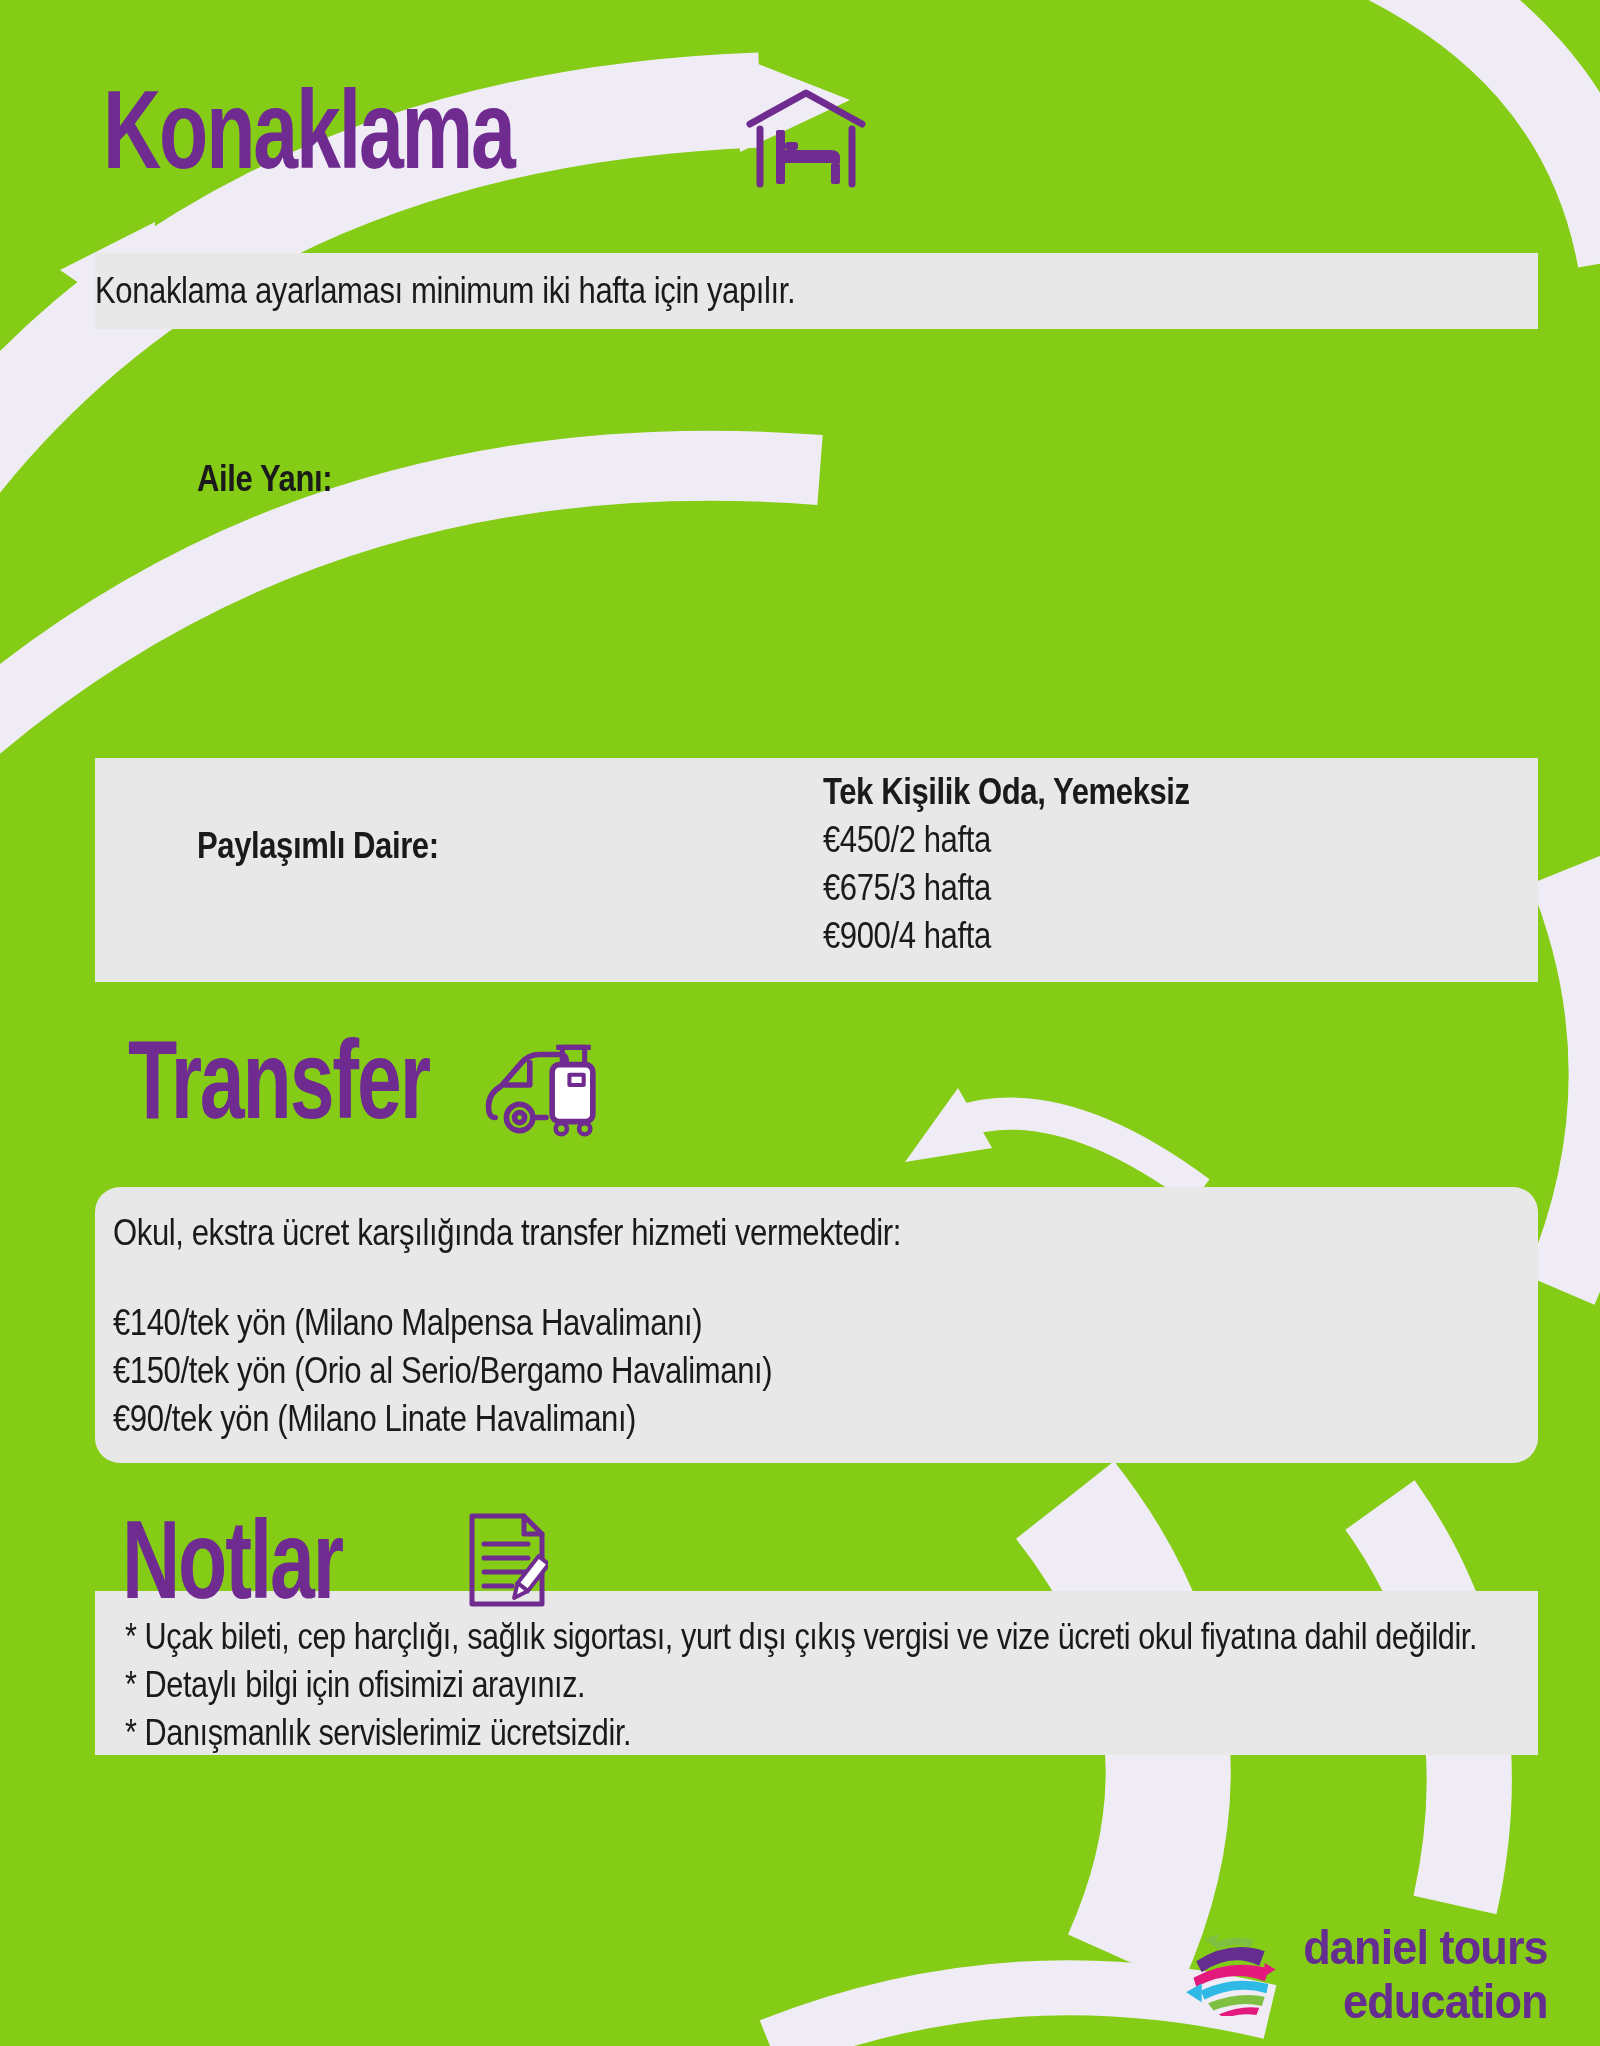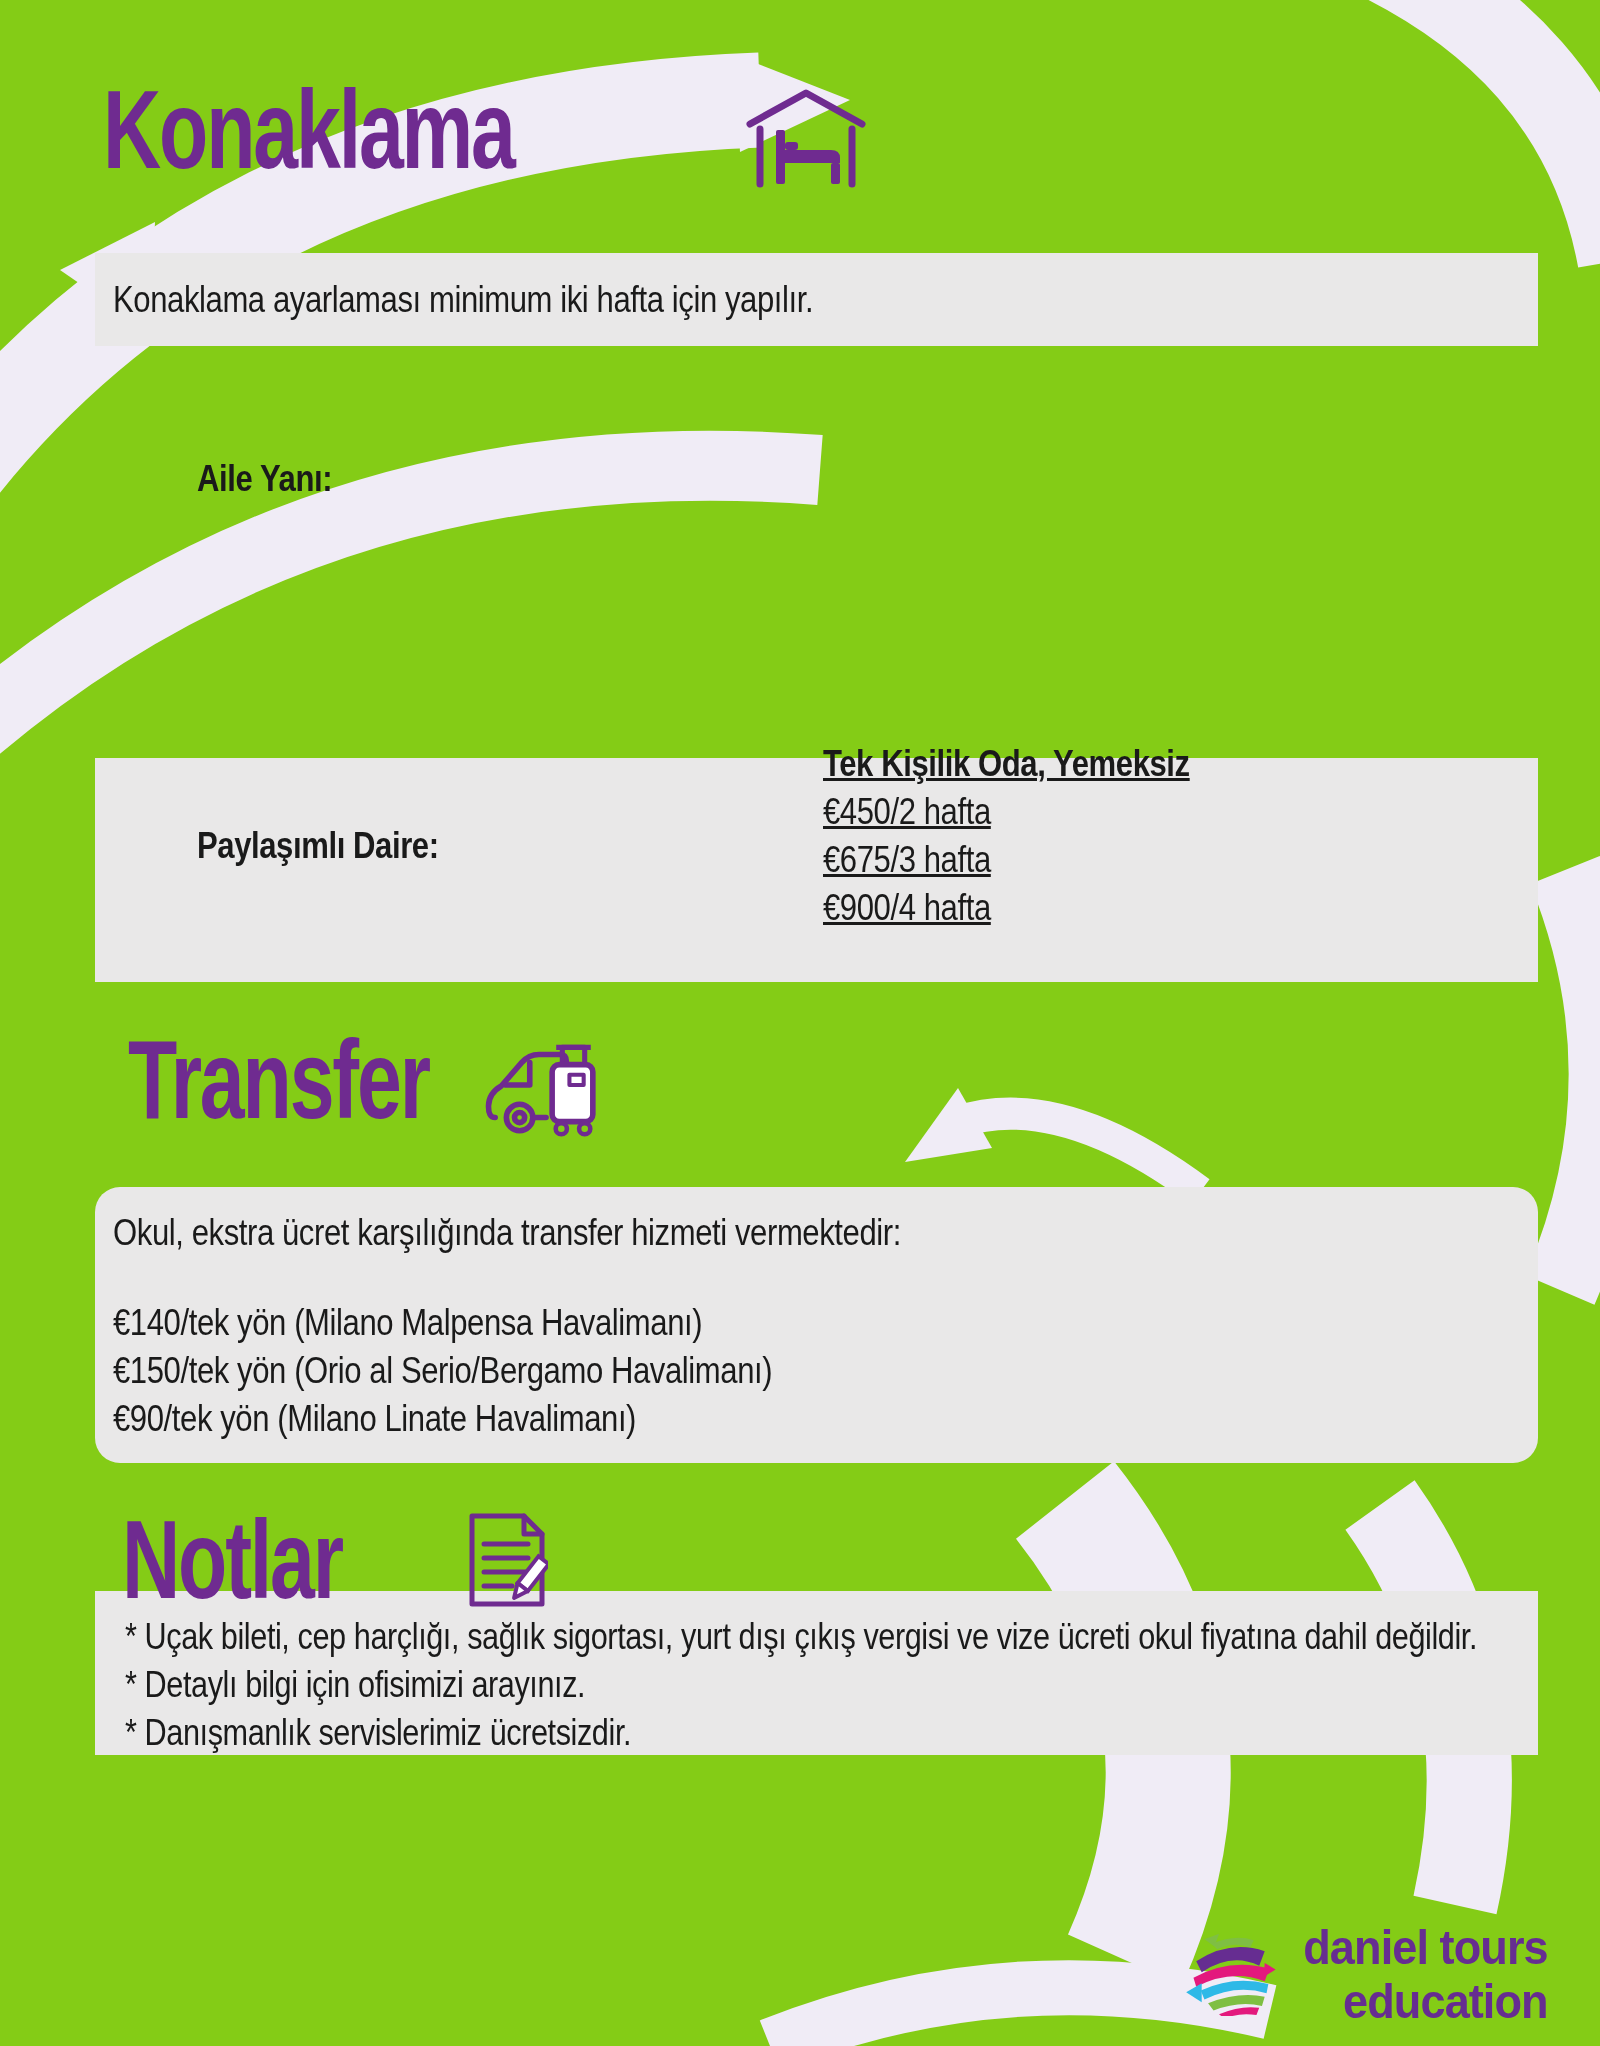--- a/index.html
+++ b/index.html
@@ -18,41 +18,41 @@
     font-size:112px; font-weight:700; color:#6f2b90;
     letter-spacing:-3px; line-height:1; white-space:nowrap;
     transform:scaleX(0.72); transform-origin:left top;
   }
   #title-konaklama { left:103px; top:74px; }
   #title-transfer  { left:128px; top:1024px; }
   #title-notlar    { left:122px; top:1504px; }
 
   
   .graybar { position:absolute; z-index:1; left:95px; width:1443px; background:#e9e8e8; }
-  #bar-konaklama { top:253px; height:93px; display:flex; align-items:center; padding-left:18px; }
+  #bar-konaklama { top:253px; height:76px; display:flex; align-items:center; }
   #row-paylasimli-bg { top:758px; height:224px; }
   #bar-transfer { top:1187px; height:276px; padding:22px 18px;border-radius:25px; }
   #bar-notlar { top:1591px; height:164px; padding:22px 30px; }
 
   .body-text { font-size:37px; line-height:48px; letter-spacing:-0.5px; }
   .bold { font-weight:700; }
   .squeeze { transform:scaleX(0.84); transform-origin:left center; white-space:nowrap; }
   .notes-wrap { width:1700px; transform:scaleX(0.828); transform-origin:left top; }
 
   .row-label {
     position:absolute; z-index:2; left:197px;
     font-size:37px; font-weight:700; letter-spacing:-0.5px; line-height:48px;
     transform:scaleX(0.84); transform-origin:left center; white-space:nowrap;
   }
   #label-aile { top:455px; }
   #label-paylasimli { top:822px; }
 
   .price-col { position:absolute; z-index:2; left:823px; }
   #prices-aile { top:356px; }
-  #prices-paylasimli { top:740px;text-decoration:underline; }
+  #prices-paylasimli { top:768px; }
 
   .gap42 { height:42px; }
 
   
   #icon-bed   { left:745px; top:88px;   width:122px; height:100px; }
   #icon-car   { left:485px; top:1032px; width:118px; height:108px; }
   #icon-notes { left:468px; top:1512px; width:80px;  height:96px; }
 
   
   #footer-logo {

